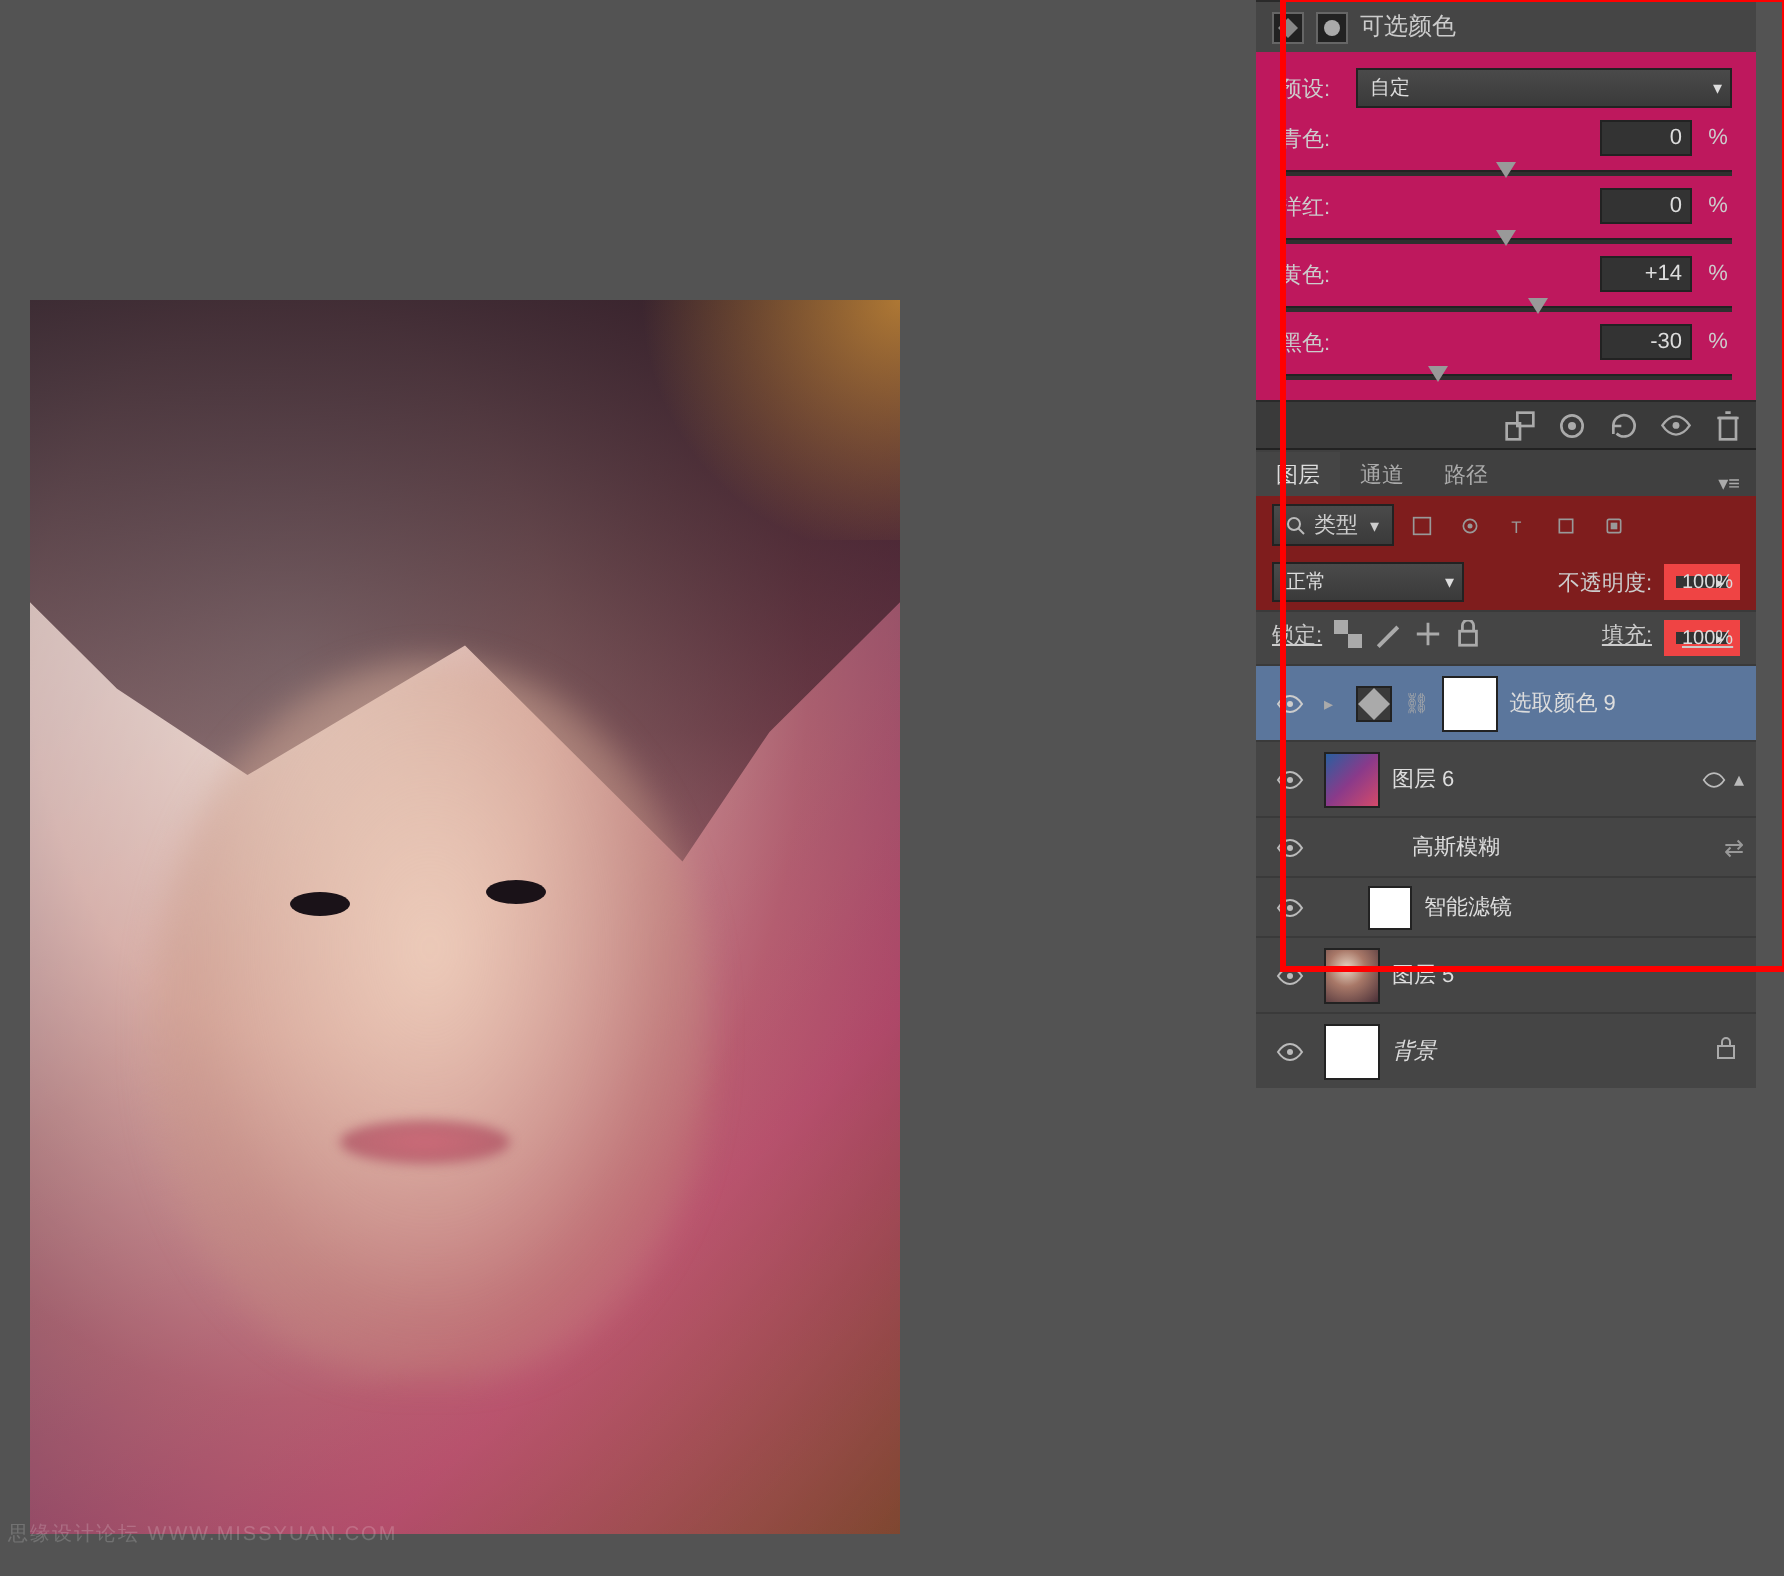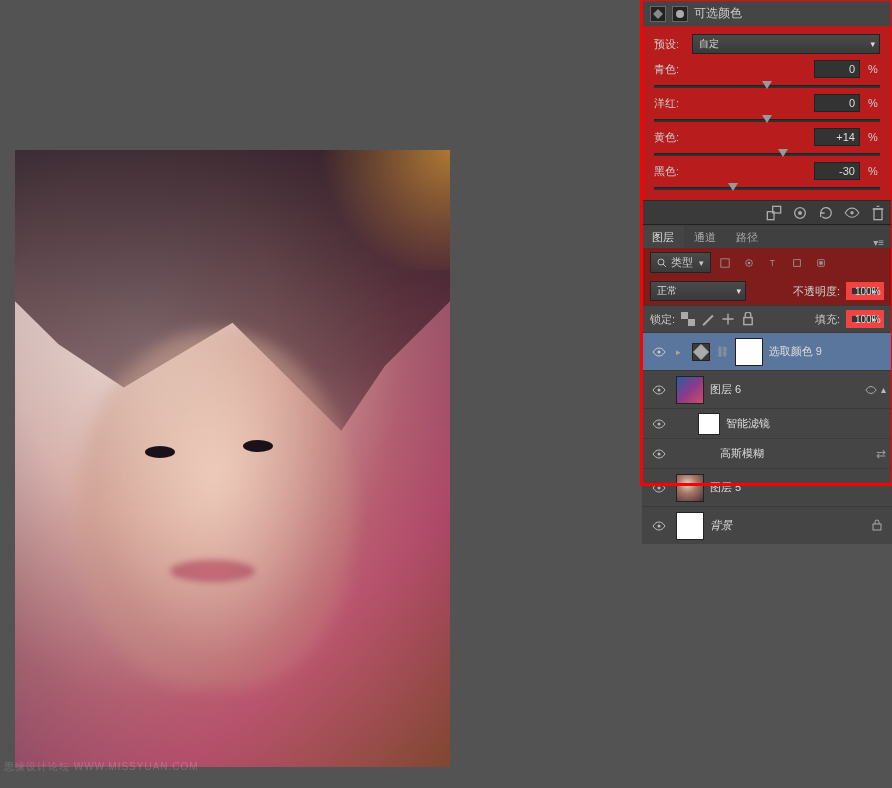--- a/index.html
+++ b/index.html
@@ -11,28 +11,28 @@
 .portrait::after { content: ""; position: absolute; top: 0; right: 0; width: 140px; height: 120px; background: radial-gradient(circle at top right, rgba(255,180,60,0.6), transparent 70%); }
 .face-shape { position: absolute; left: 60px; top: 180px; width: 280px; height: 360px; background: radial-gradient(ellipse at 50% 40%, rgba(240,210,190,0.8), rgba(200,150,130,0.4) 60%, transparent); border-radius: 50% 50% 45% 45%; filter: blur(8px); }
 .hair { position: absolute; left: 0; top: 0; width: 100%; height: 70%; background: linear-gradient(180deg, rgba(40,20,30,0.85), rgba(60,30,40,0.6) 50%, transparent); clip-path: polygon(0 0, 100% 0, 100% 35%, 85% 50%, 75% 65%, 50% 40%, 25% 55%, 10% 45%, 0 35%); }
 .eye { position: absolute; width: 30px; height: 12px; background: #1a1218; border-radius: 50%; }
 .eye.l { left: 130px; top: 296px; }
 .eye.r { left: 228px; top: 290px; }
 .lips { position: absolute; left: 155px; top: 410px; width: 85px; height: 22px; background: radial-gradient(ellipse, rgba(200,90,110,0.8), rgba(150,60,80,0.6)); border-radius: 50%; filter: blur(3px); }
 
 .watermark { position: absolute; left: 4px; top: 760px; color: rgba(255,255,255,0.18); font-size: 10px; letter-spacing: 1px; }
 
-.right-panels { position: absolute; right: 0; top: 0; width: 250px; height: 788px; background: #535353; }
+.right-panels { position: absolute; right: 14px; top: 0; width: 250px; height: 788px; background: #535353; }
 .red-outline { position: absolute; right: 0; top: 0; width: 250px; height: 484px; outline: 3px solid #ff0000; outline-offset: -1px; pointer-events: none; z-index: 10; }
 
 .panel-header { background: #454545; height: 26px; display: flex; align-items: center; padding: 0 8px; gap: 6px; color: #ccc; font-size: 12px; border-top: 1px solid #2a2a2a; }
 .icon-box { width: 16px; height: 16px; background: #222; border: 1px solid #666; display: flex; align-items: center; justify-content: center; }
 .icon-box svg, .filter-icon svg { width: 10px; height: 10px; }
 
-.props-body { background: #b91c1c; padding: 8px 12px 4px 12px; color: #ccc; font-size: 11px; }
+.props-body { background: #be185d; padding: 8px 12px 4px 12px; color: #ccc; font-size: 11px; }
 .prop-row { display: flex; align-items: center; margin-bottom: 6px; gap: 4px; }
 .prop-label { width: 34px; }
 .dropdown { flex: 1; background: linear-gradient(#4a4a4a,#3a3a3a); border: 1px solid #222; height: 20px; display: flex; align-items: center; padding: 0 6px; font-size: 10px; color: #ddd; position: relative; }
 .dropdown::after { content: "▾"; position: absolute; right: 4px; font-size: 9px; }
 .color-swatch-sm { width: 18px; height: 12px; background: #000; border: 1px solid #666; margin-right: 4px; }
 
 .slider-row { margin-bottom: 2px; }
 .slider-head { display: flex; align-items: center; gap: 6px; }
 .slider-label { width: 34px; }
 .slider-spacer { flex: 1; }
@@ -53,21 +53,21 @@
 .layer-opts { background: #7f1d1d; padding: 4px 8px; display: flex; align-items: center; gap: 6px; font-size: 11px; color: #ccc; }
 .filter-pill { display:flex; align-items:center; gap:4px; background:linear-gradient(#4a4a4a,#3a3a3a); border:1px solid #222; padding:2px 6px; }
 .filter-pill::after { content:"▾"; font-size:9px; margin-left:2px; }
 .filter-icons { display:flex; gap:8px; color:#aaa; }
 .filter-icon { width:16px; height:16px; display:flex; align-items:center; justify-content:center; }
 
 .drop-narrow { width: 66px; }
 .pct-box { width: 38px; height: 18px; background: #333; border:6px solid #ef4444; color:#ddd; font-size:10px; display:flex; align-items:center; padding:0 3px; position:relative; }
 .pct-box::after { content:"▸"; position:absolute; right:2px; font-size:8px; }
 
-.lock-row { background:#454545; padding:4px 8px; display:flex; align-items:center; gap:6px; font-size:11px; color:#ccc; border-top:1px solid #3a3a3a; }
+.lock-row { background:#454545; padding:4px 8px; display:flex; align-items:flex-start; gap:6px; font-size:11px; color:#ccc; border-top:1px solid #3a3a3a;text-decoration:underline; }
 .lock-icons { display:flex; gap:6px; }
 .lock-ic { width:14px; height:14px; color:#888; display:flex; align-items:center; justify-content:center; }
 
 .layers-list { background: #454545; }
 .layer-row { display:flex; align-items:center; height:38px; border-top:1px solid #3a3a3a; padding:0 6px; gap:6px; font-size:11px; color:#ddd; }
 .layer-row.selected { background:#5b769c; }
 .layer-row.short { height:30px; }
 .eye-col { width:22px; display:flex; justify-content:center; color:#bbb; }
 .indent { width:16px; }
 .toggle-tri { color:#aaa; font-size:9px; width:10px; }
@@ -326,35 +326,35 @@
     </div>
 
     <div class="layer-row short">
       <span class="eye-col">
           <svg width="14" height="10" viewBox="0 0 14 10">
             <path d="M1 5c2-3 4-4 6-4s4 1 6 4c-2 3-4 4-6 4s-4-1-6-4z" fill="none" stroke="#bbb"></path>
             <circle cx="7" cy="5" r="1.5" fill="#bbb"></circle>
           </svg>
         </span>
       <span class="indent"></span>
-      <div class="layer-thumb thumb-white" style="width:22px;height:22px"></div>
-      <span>智能滤镜</span>
-    </div>
-
-    <div class="layer-row short">
-      <span class="eye-col">
-          <svg width="14" height="10" viewBox="0 0 14 10">
-            <path d="M1 5c2-3 4-4 6-4s4 1 6 4c-2 3-4 4-6 4s-4-1-6-4z" fill="none" stroke="#bbb"></path>
-            <circle cx="7" cy="5" r="1.5" fill="#bbb"></circle>
-          </svg>
-        </span>
-      <span class="indent"></span>
         <span class="indent"></span>
       <span>高斯模糊</span>
       <span class="filter-eq">⇄</span>
+    </div>
+
+    <div class="layer-row short">
+      <span class="eye-col">
+          <svg width="14" height="10" viewBox="0 0 14 10">
+            <path d="M1 5c2-3 4-4 6-4s4 1 6 4c-2 3-4 4-6 4s-4-1-6-4z" fill="none" stroke="#bbb"></path>
+            <circle cx="7" cy="5" r="1.5" fill="#bbb"></circle>
+          </svg>
+        </span>
+      <span class="indent"></span>
+      <div class="layer-thumb thumb-white" style="width:22px;height:22px"></div>
+      <span>智能滤镜</span>
     </div>
 
     <div class="layer-row">
       <span class="eye-col">
           <svg width="14" height="10" viewBox="0 0 14 10">
             <path d="M1 5c2-3 4-4 6-4s4 1 6 4c-2 3-4 4-6 4s-4-1-6-4z" fill="none" stroke="#bbb"></path>
             <circle cx="7" cy="5" r="1.5" fill="#bbb"></circle>
           </svg>
         </span>
       <div class="layer-thumb thumb-photo"></div>

